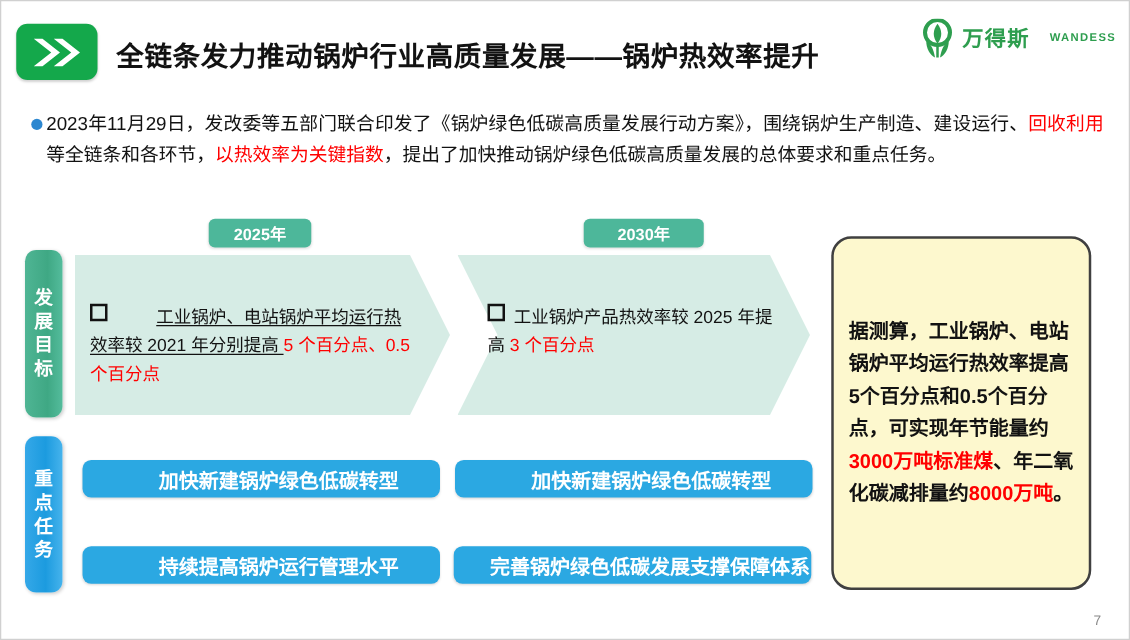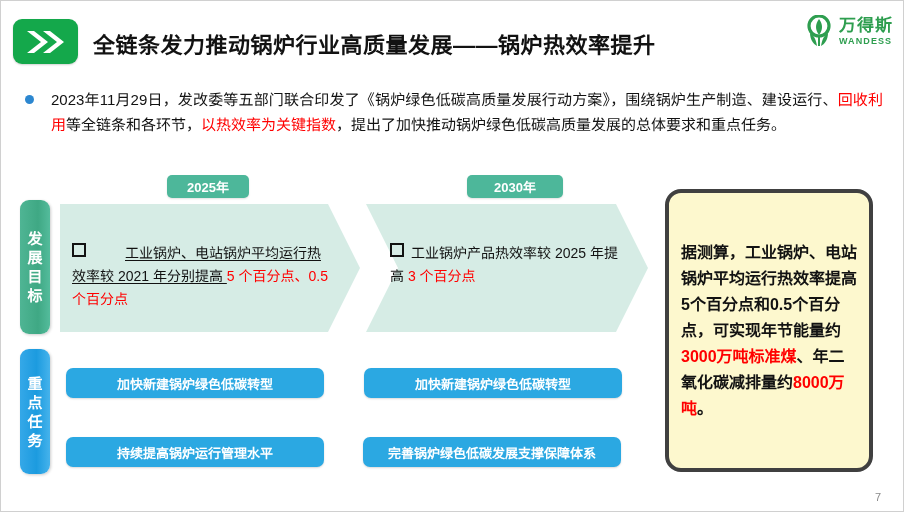--- a/index.html
+++ b/index.html
@@ -34,35 +34,35 @@
   .slide-title{
     position:absolute;left:92px;top:26px;
     font-size:22px;font-weight:bold;color:#121212;
     letter-spacing:.5px;white-space:nowrap;
   }
   .logo{
     position:absolute;right:12px;top:14px;
     display:flex;align-items:center;gap:5px;
   }
   .logo-mark{width:30px;height:32px;display:block;}
-  .logo-text{display:flex;flex-direction:column;line-height:1;}
+  .logo-text{display:flex;flex-direction:row;line-height:1;gap:16px;}
   .logo-cn{font-size:17px;font-weight:bold;color:#2E9E4F;letter-spacing:1px;}
   .logo-en{font-size:9px;font-weight:bold;color:#2E9E4F;letter-spacing:1.1px;margin-top:3px;}
 
   
   .bullet-row{
     position:absolute;left:24px;top:86px;width:858px;
   }
   .bullet-dot{
     position:absolute;left:0;top:8px;
     width:9px;height:9px;border-radius:50%;
     background:#2C87D0;
   }
   .bullet-text{
-    margin-left:26px;
+    margin-left:12px;
     font-size:15px;line-height:25px;color:#121212;
     text-align:justify;font-weight:500;
   }
   .red{color:#FF0000;}
 
   
   .vtab{
     position:absolute;
     width:30px;
     border-radius:9px;
@@ -124,38 +124,39 @@
     border:2px solid #121212;margin-right:7px;
     vertical-align:1px;
   }
   .u-line{text-decoration:underline;text-underline-offset:2px;margin-left:32px;}
 
   
   .callout{
     position:absolute;left:664px;top:188px;
     width:208px;height:283px;
     background:#FDF8CE;
-    border:4px solid #404040;
+    border:2px solid #404040;
     border-radius:16px;
     box-sizing:border-box;
     display:flex;align-items:center;justify-content:center;
   }
   .callout-text{
     font-size:16px;line-height:26px;color:#121212;
     font-weight:bold;padding:0 12px;text-align:left;
   }
 
   
   .task{
     position:absolute;height:30px;
     background:#2BA8E2;
     border-radius:7px;
-    color:#ffffff;font-size:13px;font-weight:bold;
+    color:#ffffff;font-size:16px;font-weight:bold;
     display:flex;align-items:center;justify-content:center;
     box-shadow:0 1px 2px rgba(0,0,0,.15);
+    padding-left:28px;
   }
   #task0{left:65px;top:367px;width:258px;}
   #task1{left:363px;top:367px;width:258px;}
   #task2{left:65px;top:436px;width:258px;}
   #task3{left:362px;top:436px;width:258px;}
 
   
   .page-no{
     position:absolute;right:22px;bottom:8px;
     font-size:11px;color:#8a8a8a;

